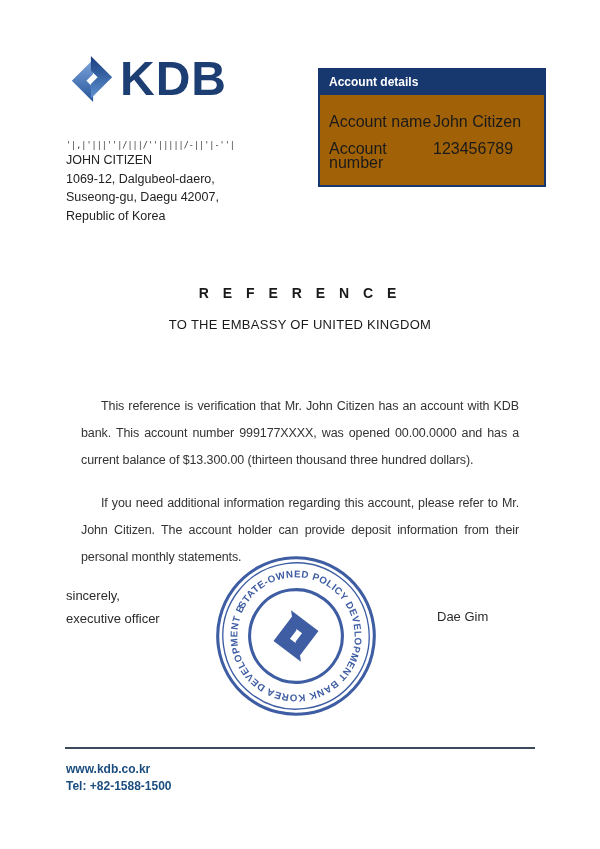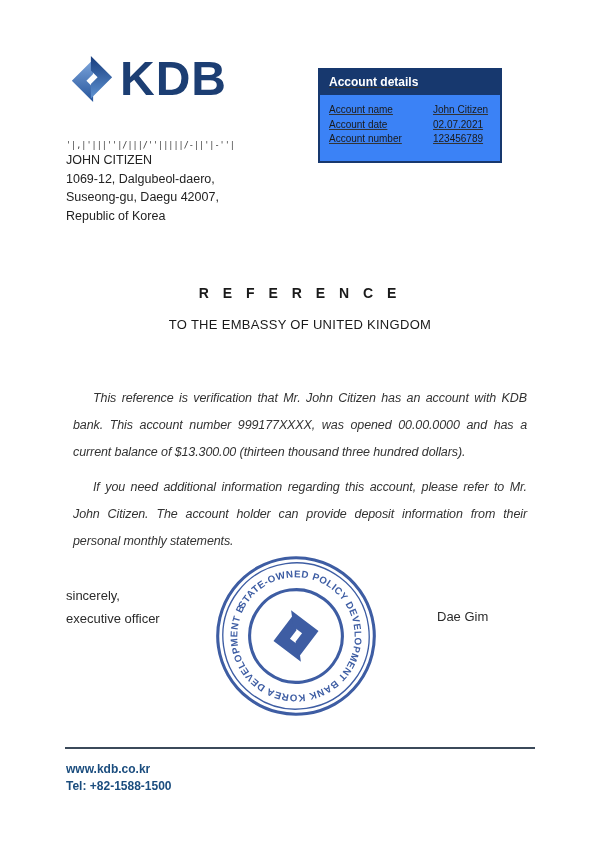--- a/index.html
+++ b/index.html
@@ -5,34 +5,34 @@
   html,body{margin:0;padding:0;background:#e9e9e9;}
   .page{
     position:relative;width:600px;height:849px;margin:0 auto;background:#ffffff;
     overflow:hidden;font-family:"Liberation Sans",sans-serif;color:#333;
   }
   
   .logo{position:absolute;left:64px;top:48px;display:flex;align-items:center;gap:0;}
   .logo-mark{width:56px;height:62px;}
   .logo-text{font-size:48px;font-weight:bold;color:#1c3e73;letter-spacing:1px;line-height:62px;}
   
-  .acct{position:absolute;left:318px;top:68px;width:184px;border:2px solid #17386e;background:#3b82f6;box-sizing:border-box;text-decoration:underline;}
+  .acct{position:absolute;left:318px;top:68px;width:228px;border:2px solid #17386e;background:#a16207;box-sizing:border-box;}
   .acct-header{background:#17386e;color:#fff;font-weight:bold;font-size:12px;padding:5px 9px 6px;}
   .acct-body{padding:8px 9px 14px;}
-  .acct-row{display:flex;font-size:10px;line-height:14.5px;color:#1a1a1a;}
+  .acct-row{display:flex;font-size:16px;line-height:14.5px;color:#1a1a1a;margin-top:12px;}
   .acct-label{width:104px;flex:none;}
   
   .addr{position:absolute;left:66px;top:140px;font-size:12.5px;line-height:18.5px;color:#222;}
   .barcode{font-family:"DejaVu Sans Mono",monospace;font-size:8.5px;line-height:11px;color:#3a3a3a;letter-spacing:0;}
   
   .h-ref{position:absolute;left:0;right:0;top:285px;text-align:center;font-size:14px;font-weight:bold;letter-spacing:5px;color:#1a1a1a;}
   .h-sub{position:absolute;left:0;right:0;top:317px;text-align:center;font-size:13px;letter-spacing:.3px;color:#1a1a1a;}
   
   .body-text{position:absolute;left:65px;top:377px;width:470px;font-size:12.5px;line-height:27px;text-align:justify;letter-spacing:-.1px;color:#333;}
-  .body-text p{margin:8px;text-indent:20px;font-style:italic;}
+  .body-text p{margin:16px;text-indent:20px;}
   
   .closing{position:absolute;left:66px;top:588px;font-size:13px;color:#2b2b2b;}
   .role{position:absolute;left:66px;top:611px;font-size:13px;color:#2b2b2b;}
   .signer{position:absolute;left:437px;top:609px;font-size:13px;color:#2b2b2b;}
   .stamp{position:absolute;left:211px;top:551px;width:170px;height:170px;transform:rotate(-8deg);opacity:.92;}
   
   .footer-rule{position:absolute;left:65px;top:747px;width:470px;height:2px;background:#3b4a5a;}
   .footer{position:absolute;left:66px;top:761px;font-size:12px;font-weight:bold;line-height:17px;color:#1b4d7e;}
 </style>
 </head>
@@ -57,24 +57,20 @@
     </svg>
     <div class="logo-text">KDB</div>
   </div>
 
   <div class="acct">
     <div class="acct-header">Account details</div>
     <div class="acct-body">
       <div class="acct-row">
         <span class="acct-label">Account name</span>
         <span class="acct-value">John Citizen</span>
-      </div>
-      <div class="acct-row">
-        <span class="acct-label">Account date</span>
-        <span class="acct-value">02.07.2021</span>
       </div>
       <div class="acct-row">
         <span class="acct-label">Account number</span>
         <span class="acct-value">123456789</span>
       </div>
     </div>
   </div>
 
   <div class="addr">
     <div class="barcode">'|,|'|||''|/|||/''|||||/-||'|-''|</div>

